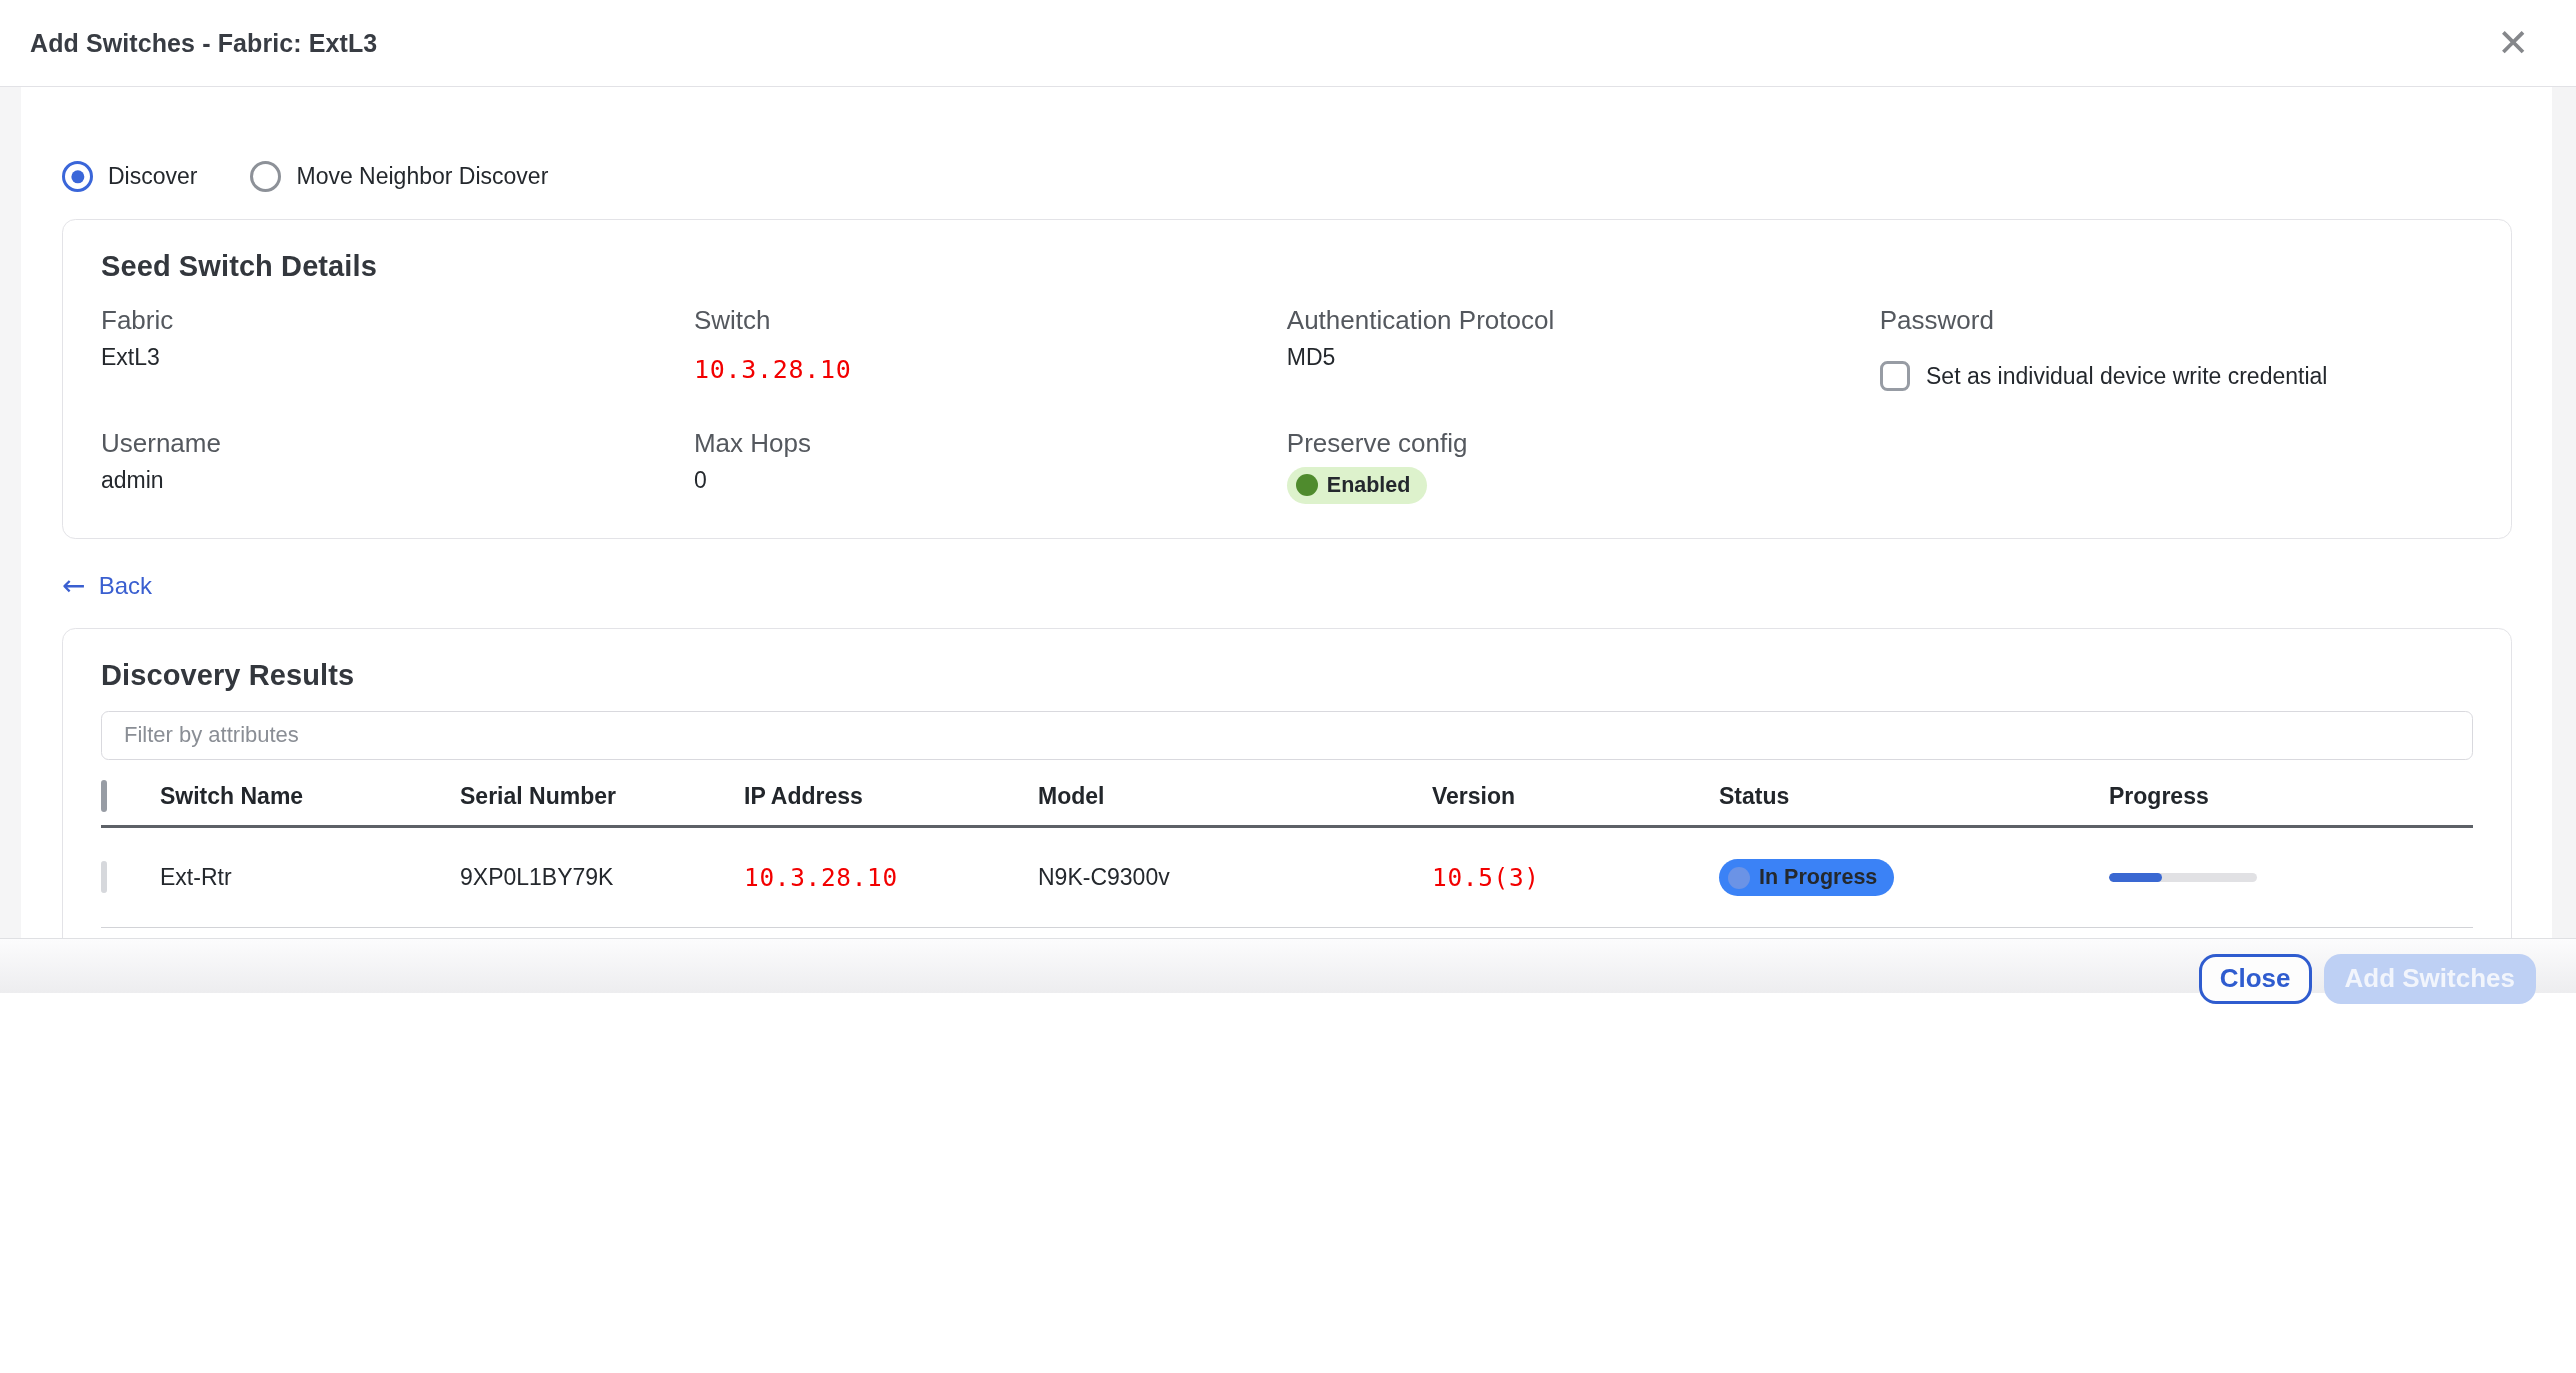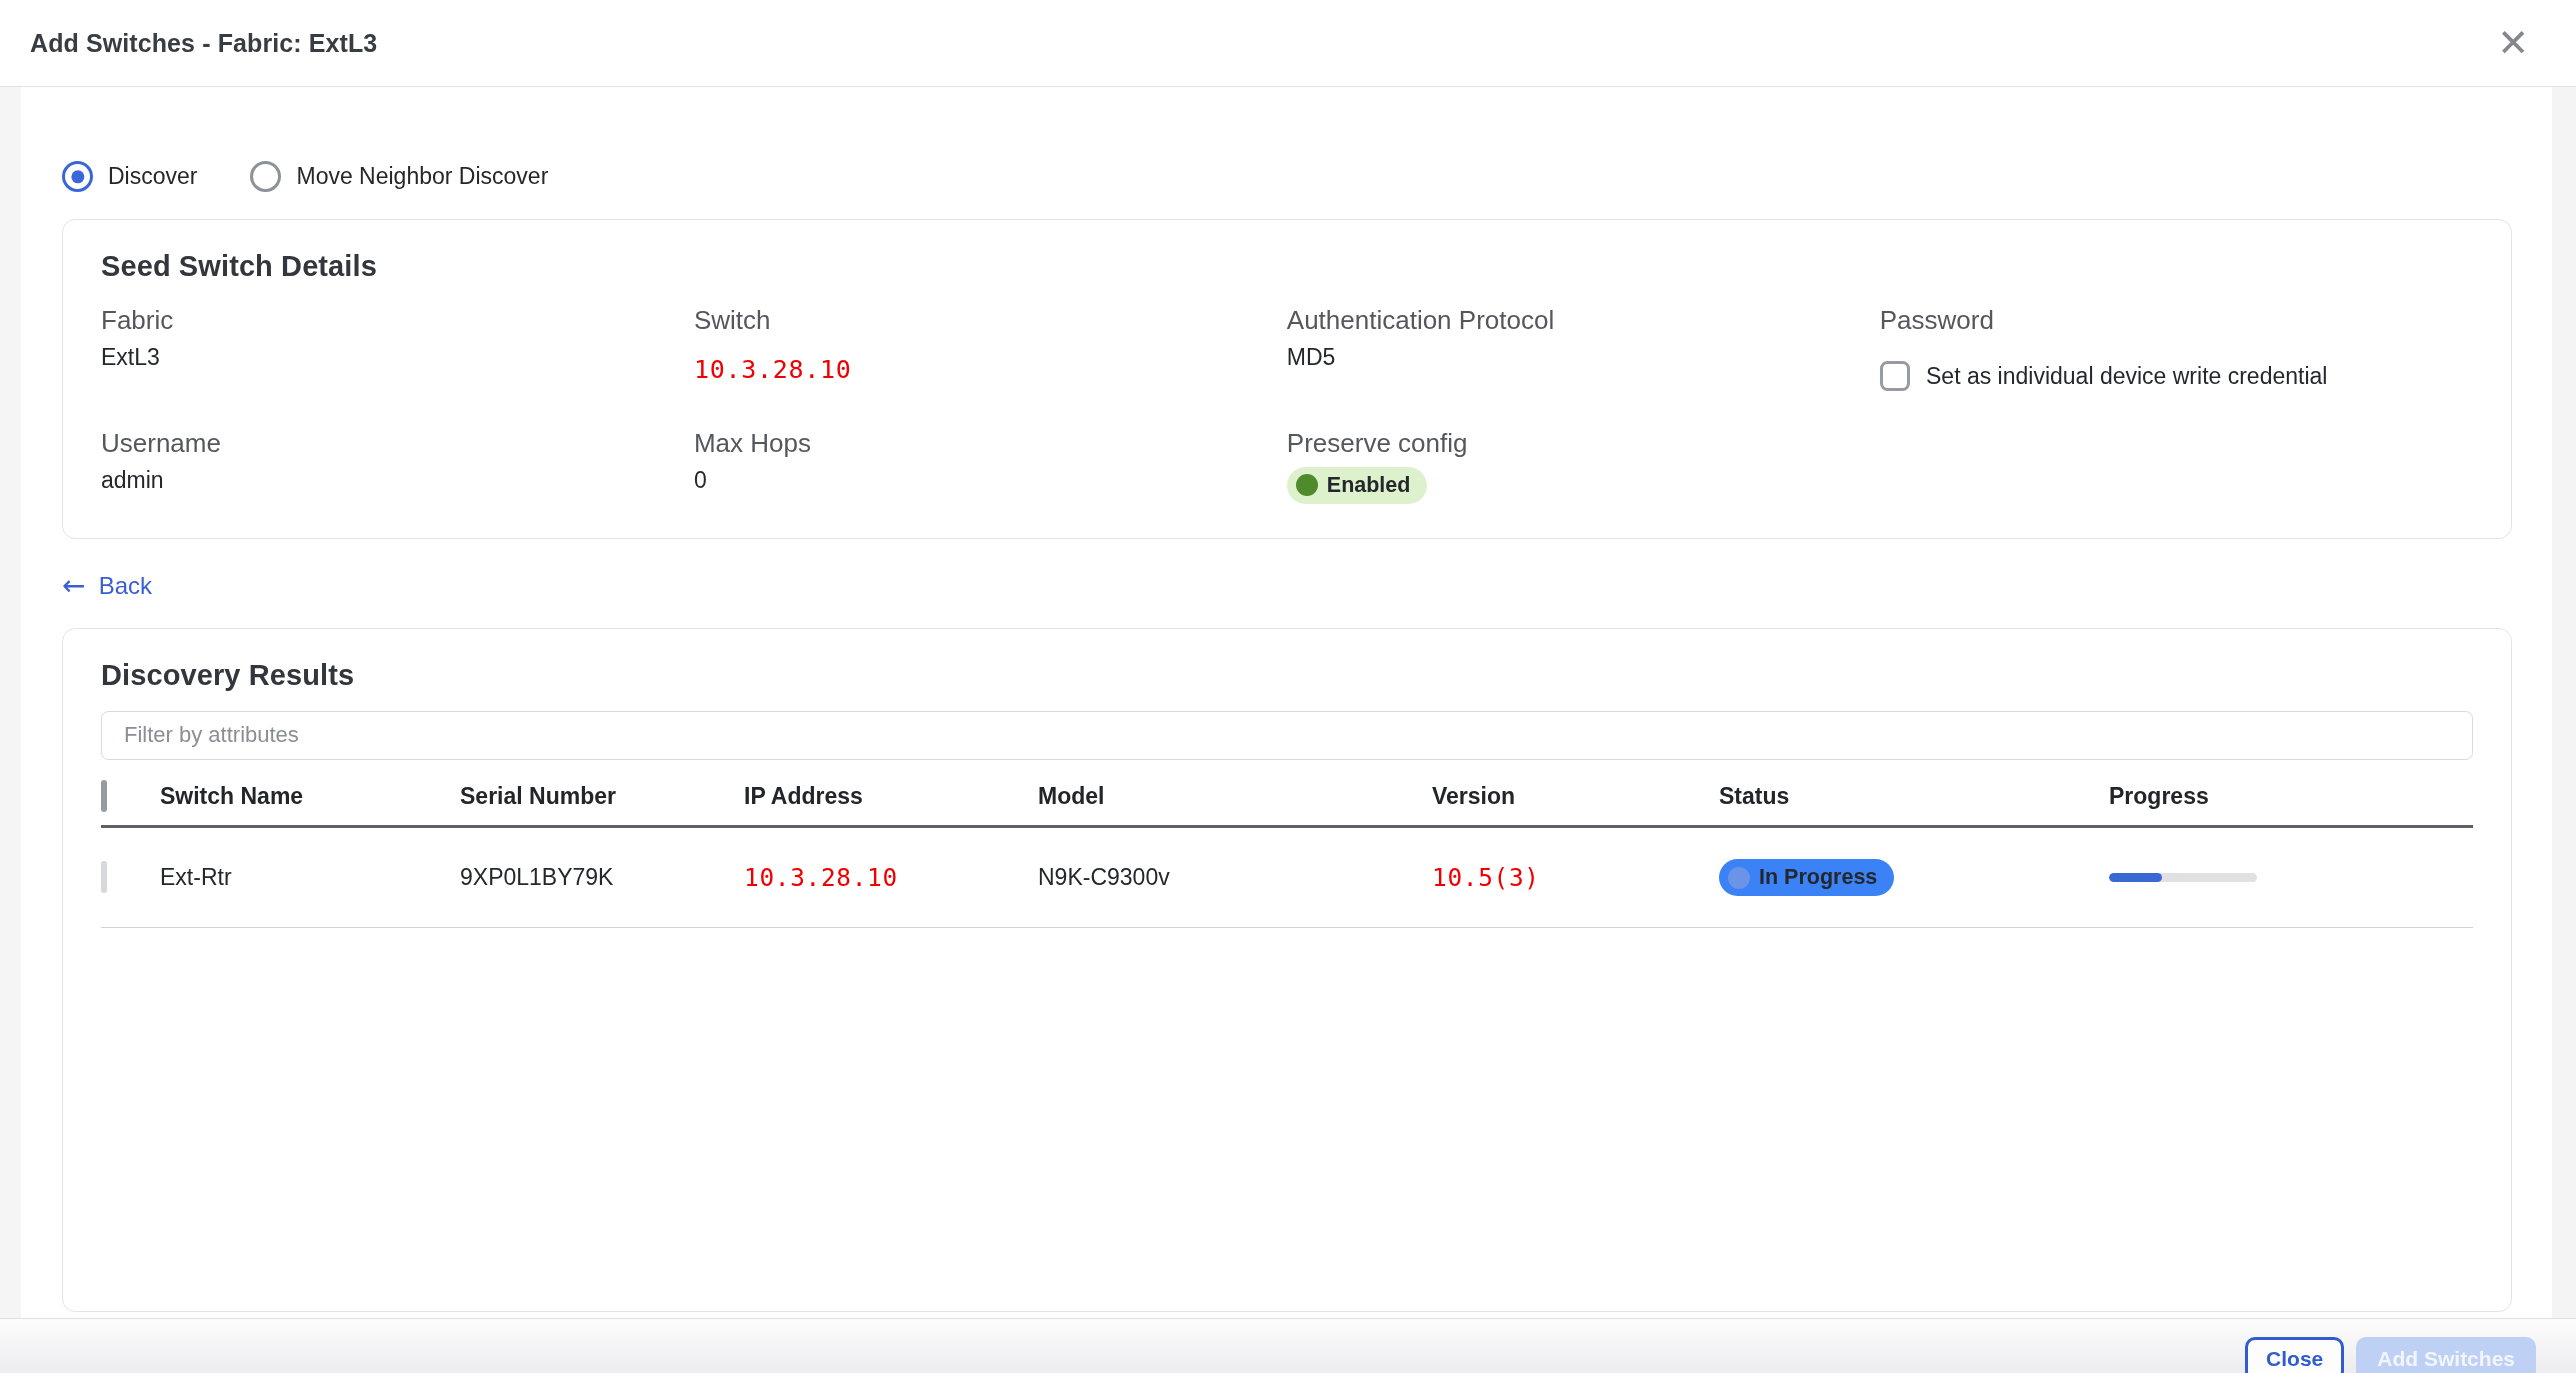--- a/index.html
+++ b/index.html
@@ -3,21 +3,21 @@
 <meta charset="utf-8">
 <style>
   * { box-sizing: border-box; margin: 0; padding: 0; }
   html, body { width: 2576px; height: 1373px; overflow: hidden; }
   body {
     font-family: "Liberation Sans", sans-serif;
     color: #23272c;
     background: #ffffff;
     font-size: 23px;
   }
-  .dialog { width: 2576px; height: 1373px; display: flex; flex-direction: column; }
+  .dialog { width: 2576px; height: 993px; display: flex; flex-direction: column; }
 
   
   .dlg-header {
     height: 87px; flex: 0 0 87px;
     display: flex; align-items: center; justify-content: space-between;
     padding: 0 47px 0 30px;
     background: #ffffff;
     border-bottom: 1.5px solid #e2e2e6;
   }
   .dlg-title { font-size: 25px; font-weight: bold; color: #383c43; letter-spacing: 0.1px; }
@@ -119,21 +119,21 @@
   
   .dlg-footer {
     height: 55px; flex: 0 0 55px;
     border-top: 1.5px solid #dfe0e3;
     background: linear-gradient(180deg, #fcfcfd 0%, #ededef 100%);
     display: flex; align-items: center; justify-content: flex-end;
     padding-right: 40px; gap: 12px;
   }
   .btn {
     font-family: "Liberation Sans", sans-serif;
-    font-size: 21px; font-weight: bold; border-radius: 10px;
+    font-size: 26px; font-weight: bold; border-radius: 17px;
     padding: 6px 18px; cursor: pointer; line-height: 1.2; margin-top: 26px;
   }
   .btn-outline { background: #fdfdfd; border: 3px solid #2f5ccf; color: #2f5ccf; }
   .btn-disabled { background: #bed0f4; border: none; color: #f2f5fc; padding: 9px 21px; cursor: default; }
 </style>
 </head>
 <body>
 
 <div class="dialog">
 

